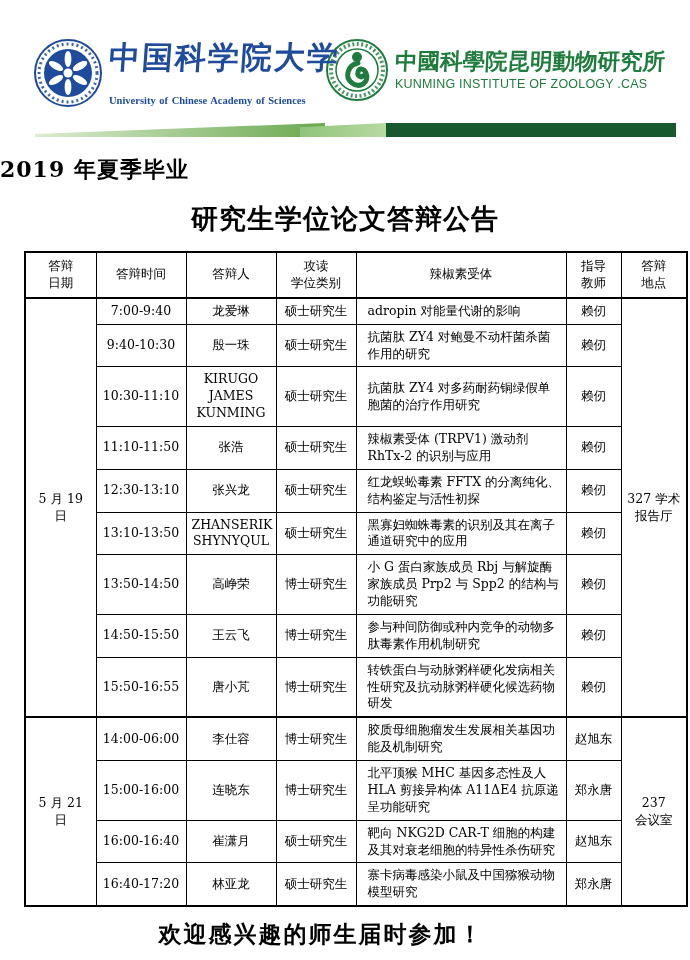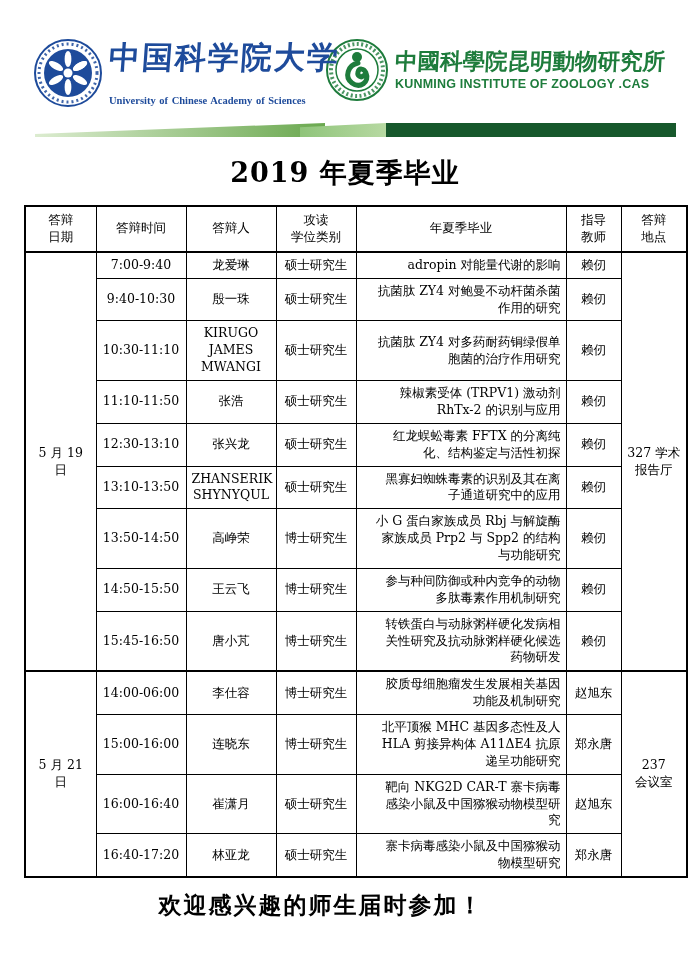--- a/index.html
+++ b/index.html
@@ -28,42 +28,42 @@
     font-size:10.5px;font-weight:bold;color:#1e4b9b;
     font-family:"Liberation Serif", serif;
     margin-top:20px;white-space:nowrap;word-spacing:1px;
   }
   .kiz-zh{
     font-size:22.5px;font-weight:bold;color:#1e7c3c;
     transform:skewX(-3deg);
     line-height:1.15;white-space:nowrap;
   }
   .kiz-en{
-    font-size:12.5px;color:#1e7c3c;font-weight:bold;
+    font-size:12.5px;color:#1e7c3c;font-weight:normal;
     font-family:"Liberation Sans", sans-serif;
     margin-top:2px;white-space:nowrap;letter-spacing:0.2px;
   }
   
   .divider{position:relative;height:14px;margin-top:15px;}
   .sw-left{
     position:absolute;left:35px;top:0;width:290px;height:14px;
     background:linear-gradient(to right,#dcecd0,#6aa84f);
     clip-path:polygon(0 78%,100% 0,100% 100%,0 100%);
   }
   .sw-light{
     position:absolute;left:300px;top:0;width:86px;height:14px;
     background:linear-gradient(to right,#8fc47a,#b7d9a2);
     clip-path:polygon(0 30%,100% 0,100% 100%,0 100%);
   }
   .sw-dark{
     position:absolute;left:386px;top:0;width:290px;height:14px;
     background:#17582c;
   }
   
-  .title1{margin:18px 0 0;text-align:center;font-size:27px;font-weight:bold;letter-spacing:1px;}
+  .title1{margin:18px 0 0;font-size:22px;font-weight:bold;letter-spacing:1px;}
   .title2{margin:16px 0 0;text-align:center;font-size:27px;font-weight:bold;letter-spacing:1px;}
   
   table.sched{
     border-collapse:collapse;
     margin:14px 24px 0;
     width:662px;
     table-layout:fixed;
     border:2px solid #000;
   }
   .sched th,.sched td{
@@ -74,21 +74,21 @@
     text-align:center;
     vertical-align:middle;
     overflow:hidden;
   }
   .sched thead th{
     font-weight:normal;
     white-space:pre-line;
     border-bottom:2px solid #000;
     padding:5px 2px;
   }
-  .sched td.title-cell{text-align:right;padding-left:18px;}
+  .sched td.title-cell{text-align:left;padding-left:11px;}
   .sched td.date-cell,.sched td.loc-cell{white-space:pre-line;}
   .sched tr.group-start td{border-top:2px solid #000;}
   
   .welcome{
     margin-top:12px;text-align:center;padding-right:48px;
     font-size:23px;font-weight:bold;letter-spacing:2px;
   }
 </style>
 </head>
 <body>
@@ -133,40 +133,41 @@
     </div>
   </div>
 
   <div class="divider">
     <div class="sw-left"></div>
     <div class="sw-light"></div>
     <div class="sw-dark"></div>
   </div>
 
   <div class="title1">2019 年夏季毕业</div>
+  <div class="title2">研究生学位论文答辩公告</div>
 
   <table class="sched">
     <colgroup>
       <col style="width:71px">
         <col style="width:90px">
         <col style="width:90px">
       <col style="width:80px">
         <col style="width:210px">
         <col style="width:55px">
         <col style="width:66px">
     </colgroup>
     <thead>
       <tr>
         <th>答辩
 日期</th>
         <th>答辩时间</th>
         <th>答辩人</th>
         <th>攻读
 学位类别</th>
-        <th>年夏季毕业</th>
+        <th>辣椒素受体</th>
         <th>指导
 教师</th>
         <th>答辩
 地点</th>
       </tr>
     </thead>
     <tbody id="schedule-body">
         <tr>
           <td class="date-cell" rowspan="9">5 月 19 日</td>
           <td>7:00-9:40</td>
@@ -179,21 +180,21 @@
         </tr>
         <tr>
           <td>9:40-10:30</td>
           <td>殷一珠</td>
           <td>硕士研究生</td>
           <td class="title-cell">抗菌肽 ZY4 对鲍曼不动杆菌杀菌作用的研究</td>
           <td>赖仞</td>
         </tr>
         <tr>
           <td>10:30-11:10</td>
-          <td>KIRUGO JAMES MWANGI</td>
+          <td>KIRUGO JAMES KUNMING</td>
           <td>硕士研究生</td>
           <td class="title-cell">抗菌肽 ZY4 对多药耐药铜绿假单胞菌的治疗作用研究</td>
           <td>赖仞</td>
         </tr>
         <tr>
           <td>11:10-11:50</td>
           <td>张浩</td>
           <td>硕士研究生</td>
           <td class="title-cell">辣椒素受体 (TRPV1) 激动剂 RhTx-2 的识别与应用</td>
           <td>赖仞</td>
@@ -220,21 +221,21 @@
           <td>赖仞</td>
         </tr>
         <tr>
           <td>14:50-15:50</td>
           <td>王云飞</td>
           <td>博士研究生</td>
           <td class="title-cell">参与种间防御或种内竞争的动物多肽毒素作用机制研究</td>
           <td>赖仞</td>
         </tr>
         <tr>
-          <td>15:45-16:50</td>
+          <td>15:50-16:55</td>
           <td>唐小芃</td>
           <td>博士研究生</td>
           <td class="title-cell">转铁蛋白与动脉粥样硬化发病相关性研究及抗动脉粥样硬化候选药物研发</td>
           <td>赖仞</td>
         </tr>
         <tr class="group-start">
           <td class="date-cell" rowspan="4">5 月 21 日</td>
           <td>14:00-06:00</td>
           <td>李仕容</td>
           <td>博士研究生</td>
@@ -247,21 +248,21 @@
           <td>15:00-16:00</td>
           <td>连晓东</td>
           <td>博士研究生</td>
           <td class="title-cell">北平顶猴 MHC 基因多态性及人 HLA 剪接异构体 A11ΔE4 抗原递呈功能研究</td>
           <td>郑永唐</td>
         </tr>
         <tr>
           <td>16:00-16:40</td>
           <td>崔潇月</td>
           <td>硕士研究生</td>
-          <td class="title-cell">靶向 NKG2D CAR-T 寨卡病毒感染小鼠及中国猕猴动物模型研究</td>
+          <td class="title-cell">靶向 NKG2D CAR-T 细胞的构建及其对衰老细胞的特异性杀伤研究</td>
           <td>赵旭东</td>
         </tr>
         <tr>
           <td>16:40-17:20</td>
           <td>林亚龙</td>
           <td>硕士研究生</td>
           <td class="title-cell">寨卡病毒感染小鼠及中国猕猴动物模型研究</td>
           <td>郑永唐</td>
         </tr>
       </tbody>

